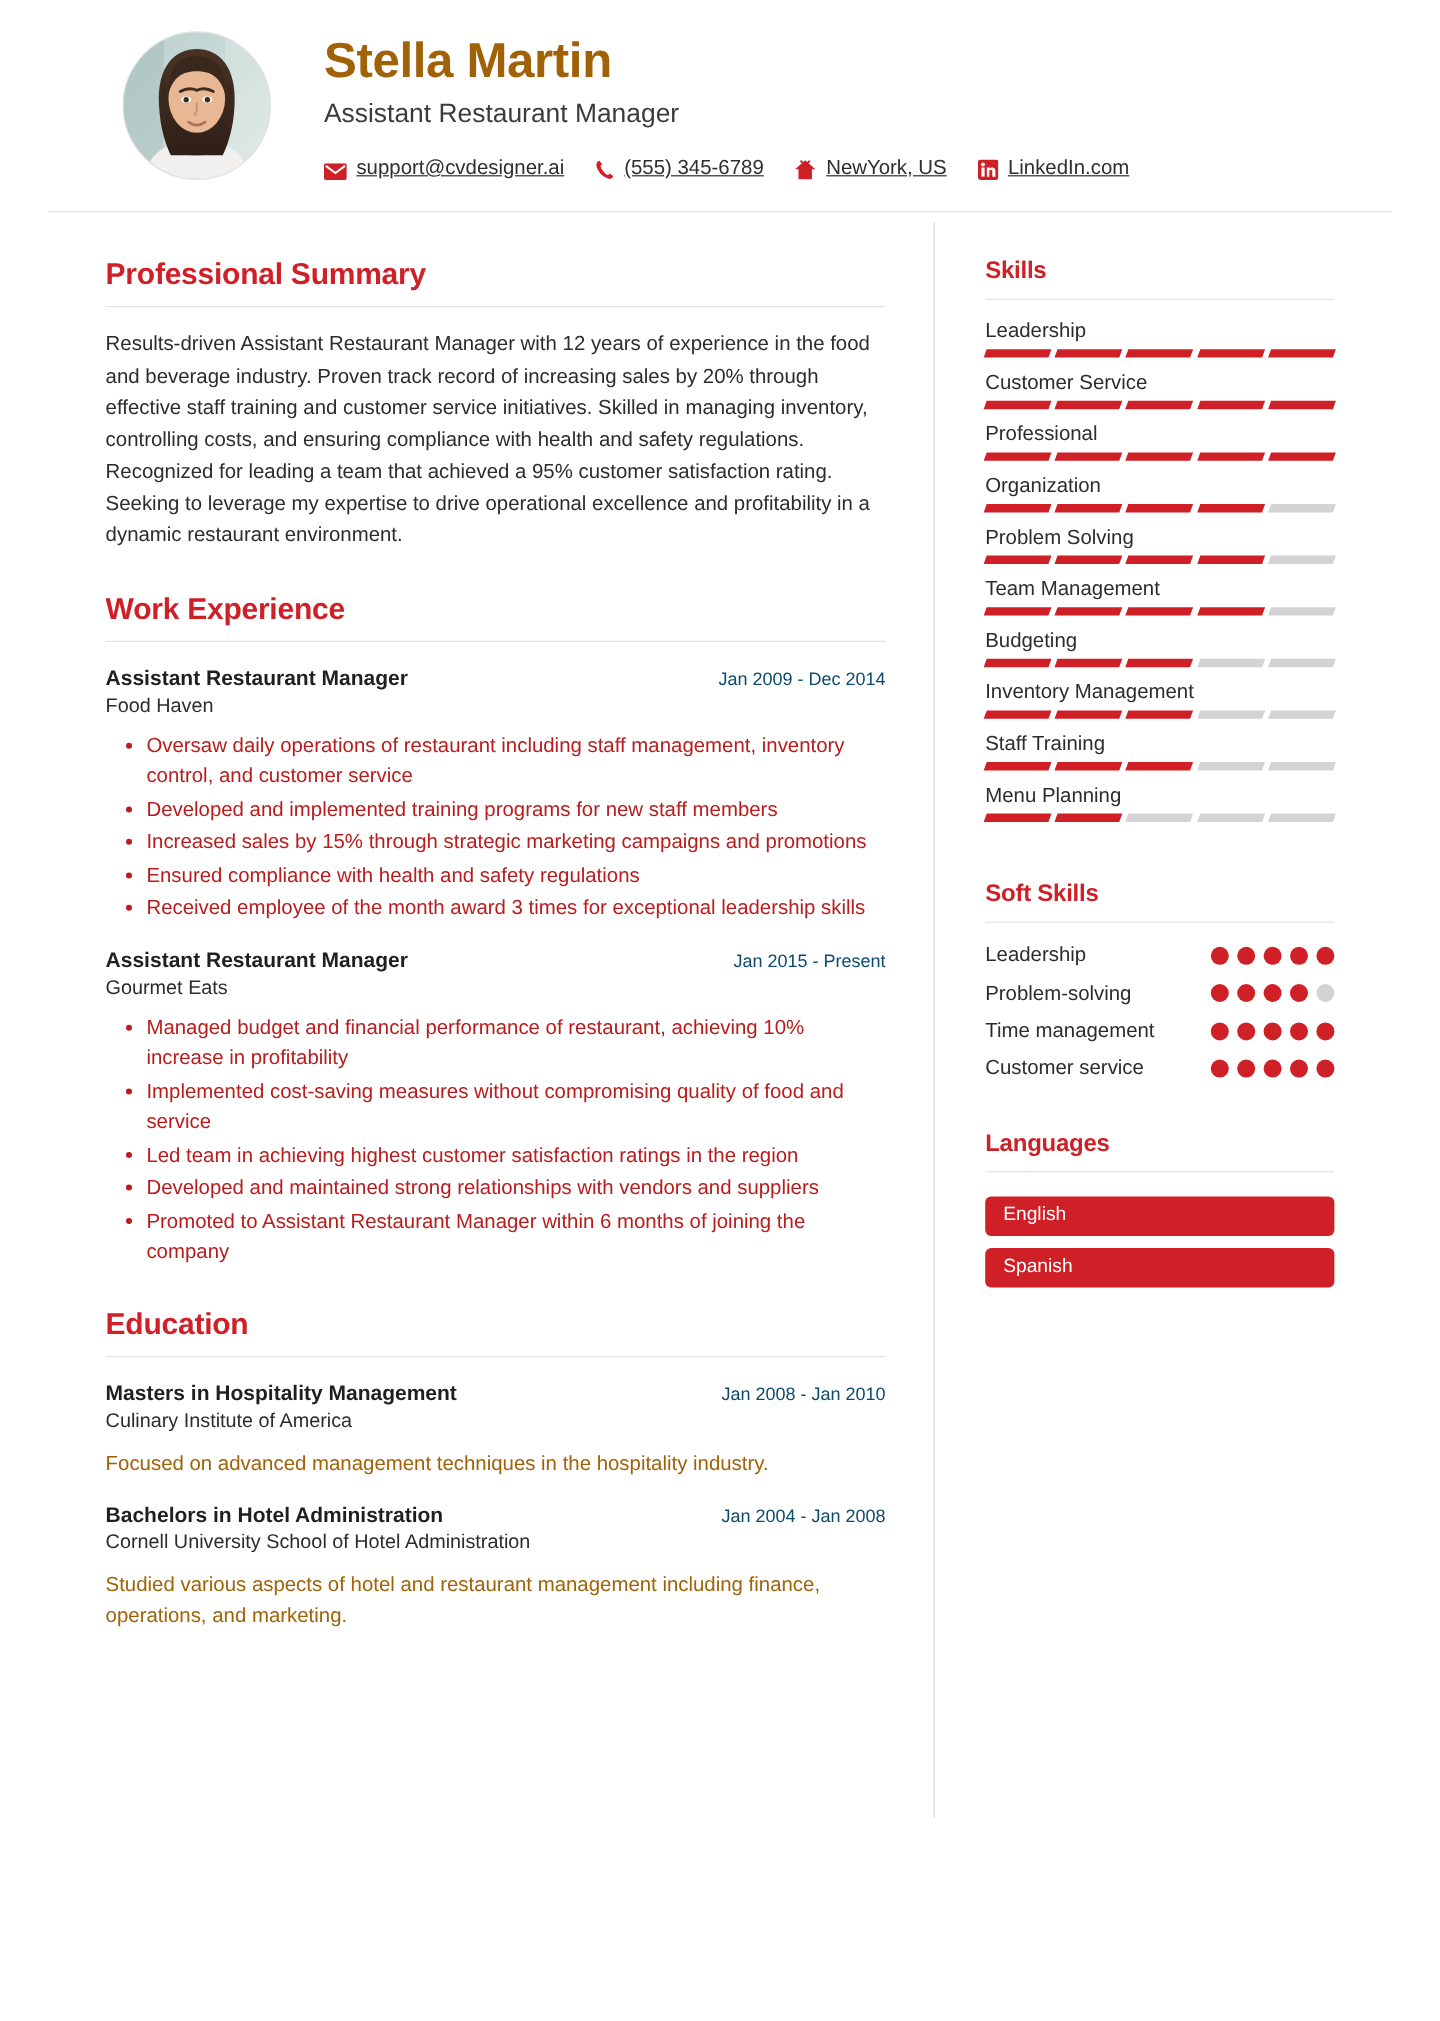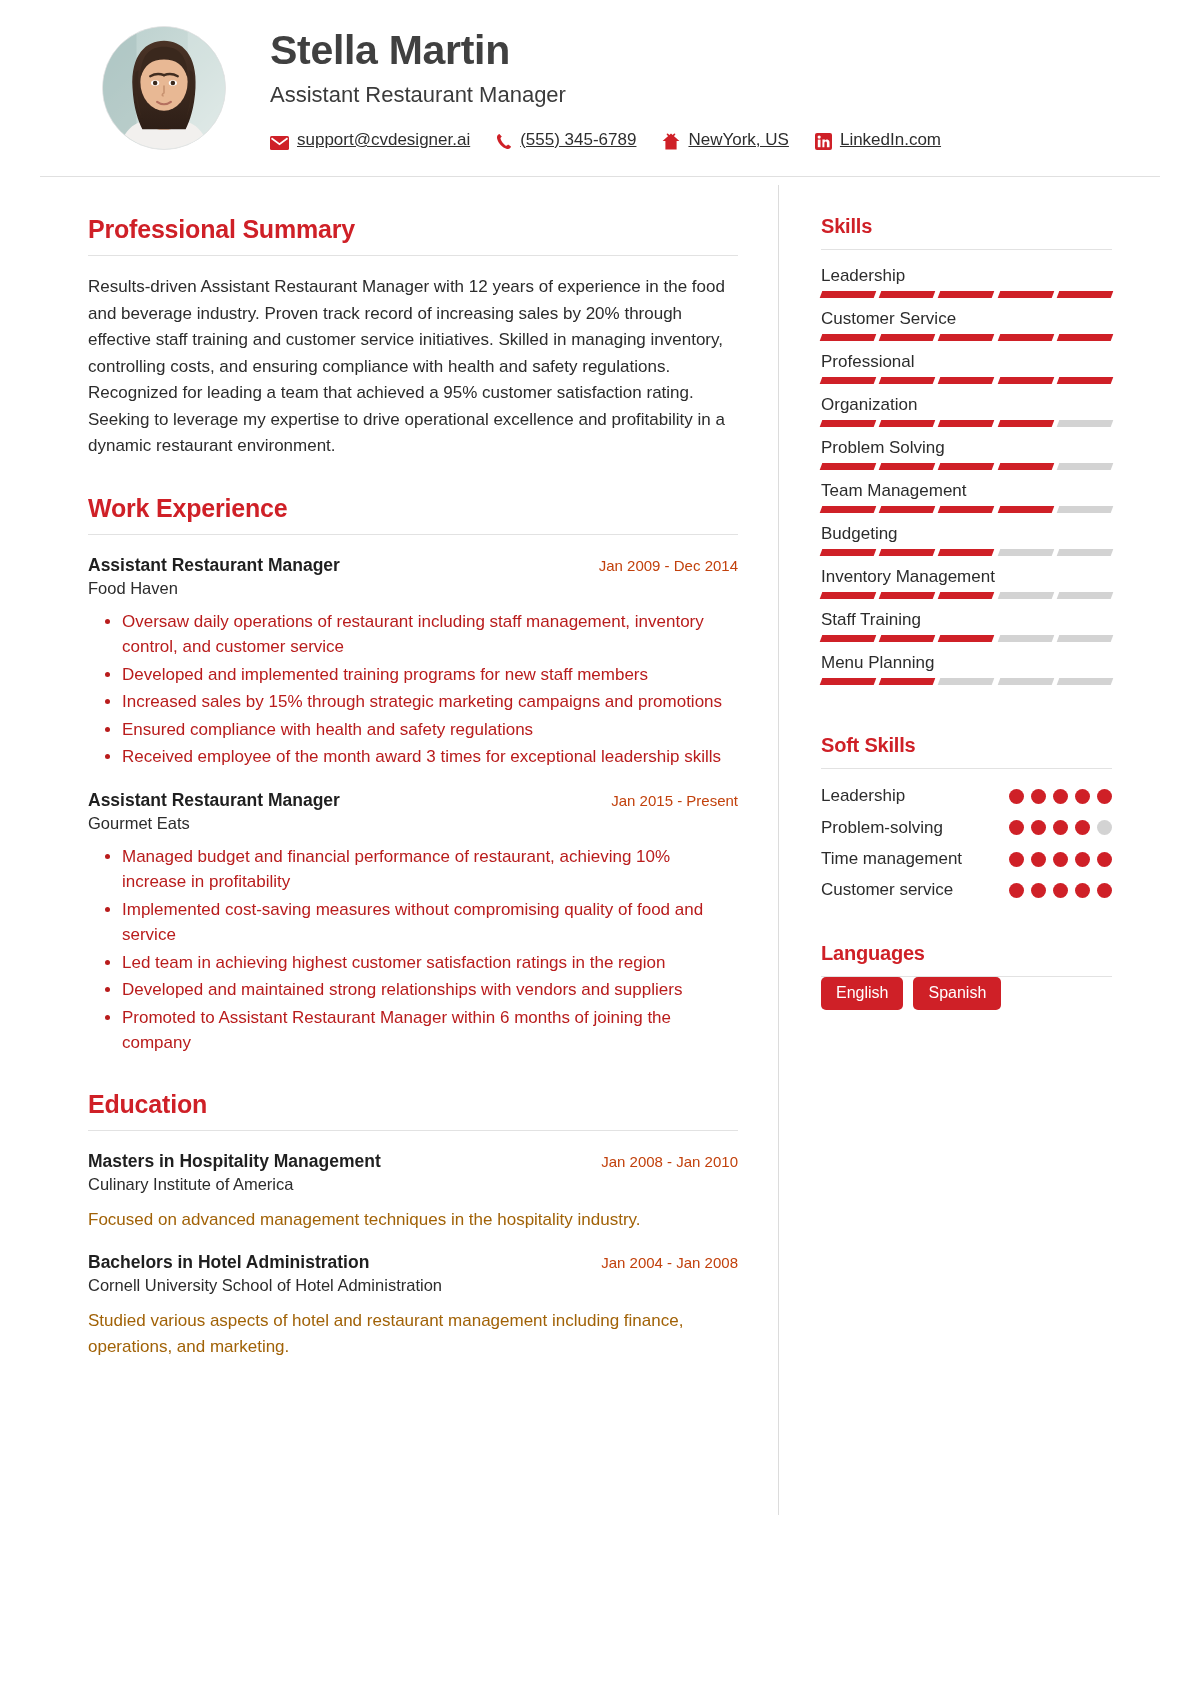--- a/index.html
+++ b/index.html
@@ -33,21 +33,21 @@
     flex: 0 0 124px;
     border: 1px solid #e4e4e4;
     background: #cfdcdc;
     position: relative;
   }
   .avatar-photo { width: 100%; height: 100%; display: block; }
   .header-text { padding-left: 44px; padding-top: 2px; }
   .name {
     font-size: 41px;
     font-weight: bold;
-    color: #404040;
+    color: #a16207;
     letter-spacing: -0.3px;
     line-height: 1.1;
   }
   .job-title {
     font-size: 22px;
     color: #3b3b3b;
     margin-top: 9px;
     font-weight: 400;
   }
   .contact-row {
@@ -109,21 +109,21 @@
     justify-content: space-between;
     align-items: baseline;
   }
   .entry-title {
     font-size: 17.5px;
     font-weight: bold;
     color: #1f1f1f;
   }
   .entry-date {
     font-size: 15px;
-    color: #c2410c;
+    color: #0c4a6e;
     white-space: nowrap;
     padding-left: 14px;
   }
   .entry-org {
     font-size: 16.5px;
     color: #2c2c2c;
     margin-top: 3px;
   }
   .bullets {
     margin-top: 11px;
@@ -180,23 +180,25 @@
   .dots { display: flex; gap: 7px; flex: 0 0 auto; }
   .dot {
     width: 15px; height: 15px;
     border-radius: 50%;
     background: #d3d3d3;
   }
   .dot.on { background: #cf2027; }
 
   
   .lang-block {
+    margin-top: 20px;
     display: flex;
     gap: 10px;
     flex-wrap: wrap;
+    flex-direction: column;
   }
   .lang-badge {
     background: #cf2027;
     color: #ffffff;
     font-size: 16px;
     padding: 7px 15px 8px;
     border-radius: 5px;
     display: inline-block;
   }
   .side-section { margin-top: 40px; }

